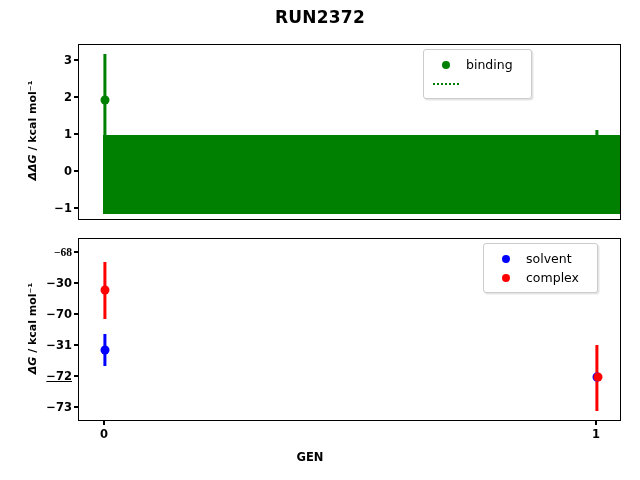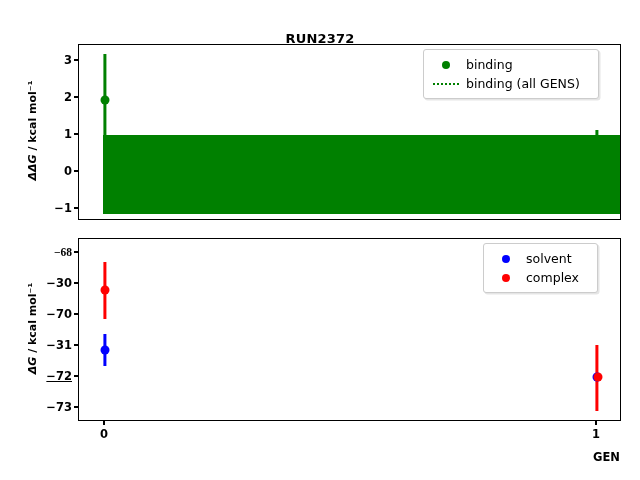--- a/index.html
+++ b/index.html
@@ -22,25 +22,24 @@
     background: #ffffff;
   }
 
   
   .fig-title {
     position: absolute;
     left: 0;
     top: 7px;
     width: 640px;
     text-align: center;
-    font-size: 13px;
+    font-size: 17px;
     font-weight: bold;
     color: #000000;
     letter-spacing: 0.2px;
-    margin-top: 24px;
   }
 
   
   .axes {
     position: absolute;
     box-sizing: border-box;
     border: 1.6px solid #000000;
     background: #ffffff;
     overflow: hidden;
   }
@@ -208,21 +207,20 @@
       <div class="legend-row">
         <span class="legend-key">
           <span class="legend-dot" style="background:#008000;"></span>
         </span>
         <span class="legend-text">binding</span>
       </div>
       <div class="legend-row">
         <span class="legend-key">
           <span class="legend-dashline"></span>
         </span>
-        <span class="legend-text">binding (all GENS)</span>
       </div>
     </div>
   </div>
 
   <div class="ylabel" style="left:-48px; top:322px; width:160px;">
     <span class="g-sym">ΔG</span><span> / kcal mol⁻¹</span>
   </div>
 
   <div class="ytick-label" style="left:34px; top:252px; width:38px;font-family:Liberation Serif, serif;">−68</div>
   <div class="ytick-label" style="left:34px; top:283px; width:38px;">−30</div>
@@ -273,15 +271,15 @@
       </div>
     </div>
   </div>
 
   <div class="xtick-mark" style="left:103.2px; top:421px;"></div>
   <div class="xtick-mark" style="left:595.2px; top:421px;"></div>
 
   <div class="xtick-label" style="left:104px; top:427px;">0</div>
   <div class="xtick-label" style="left:596px; top:427px;">1</div>
 
-  <div class="xlabel" style="left:0; top:450px; width:620px;text-align:right;">GEN</div>
+  <div class="xlabel" style="left:0; top:450px; width:620px;">GEN</div>
 
 </div>
 
 </body></html>

